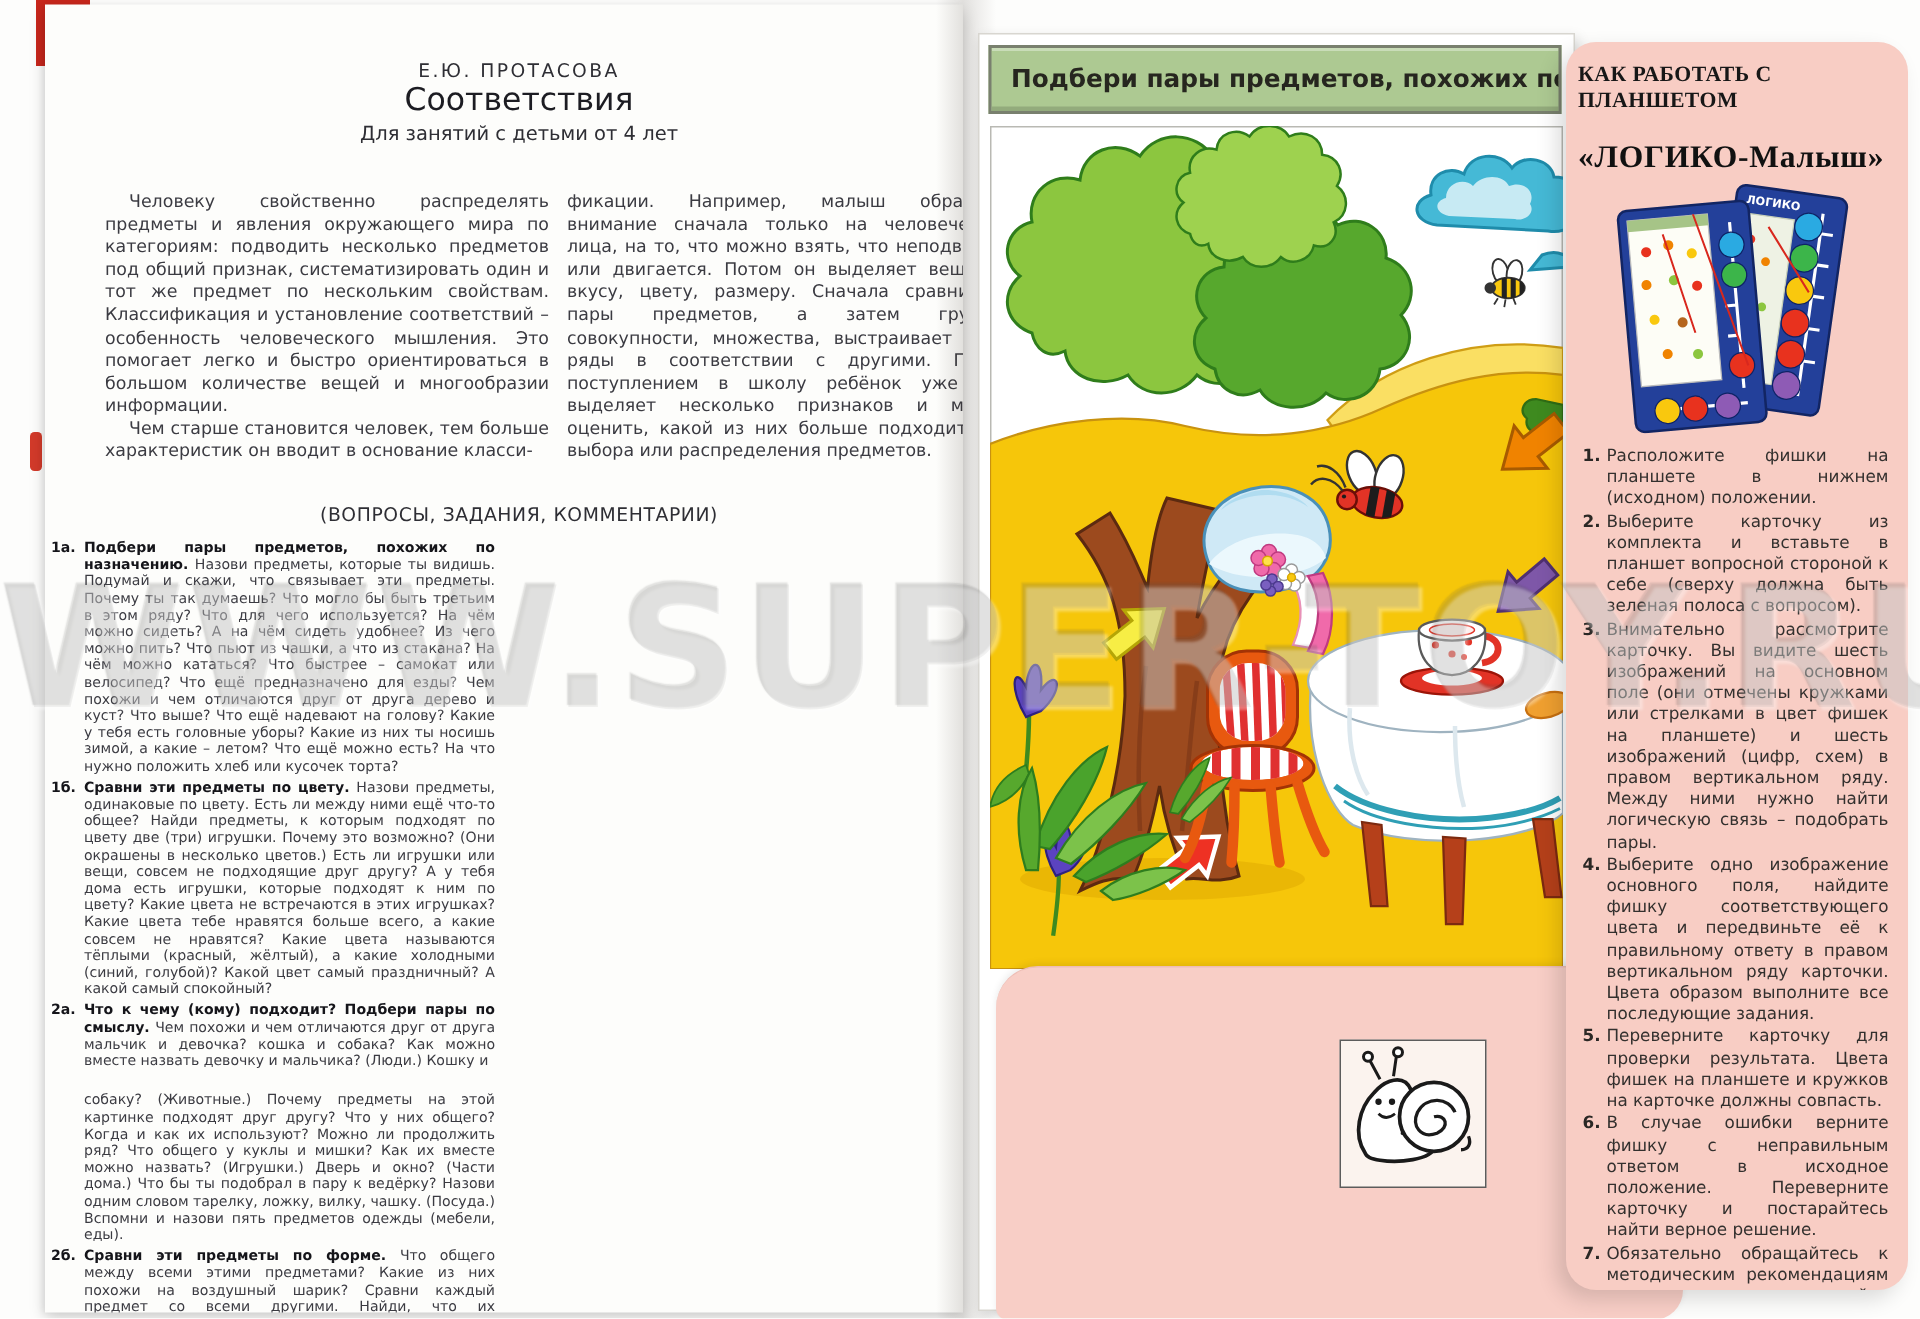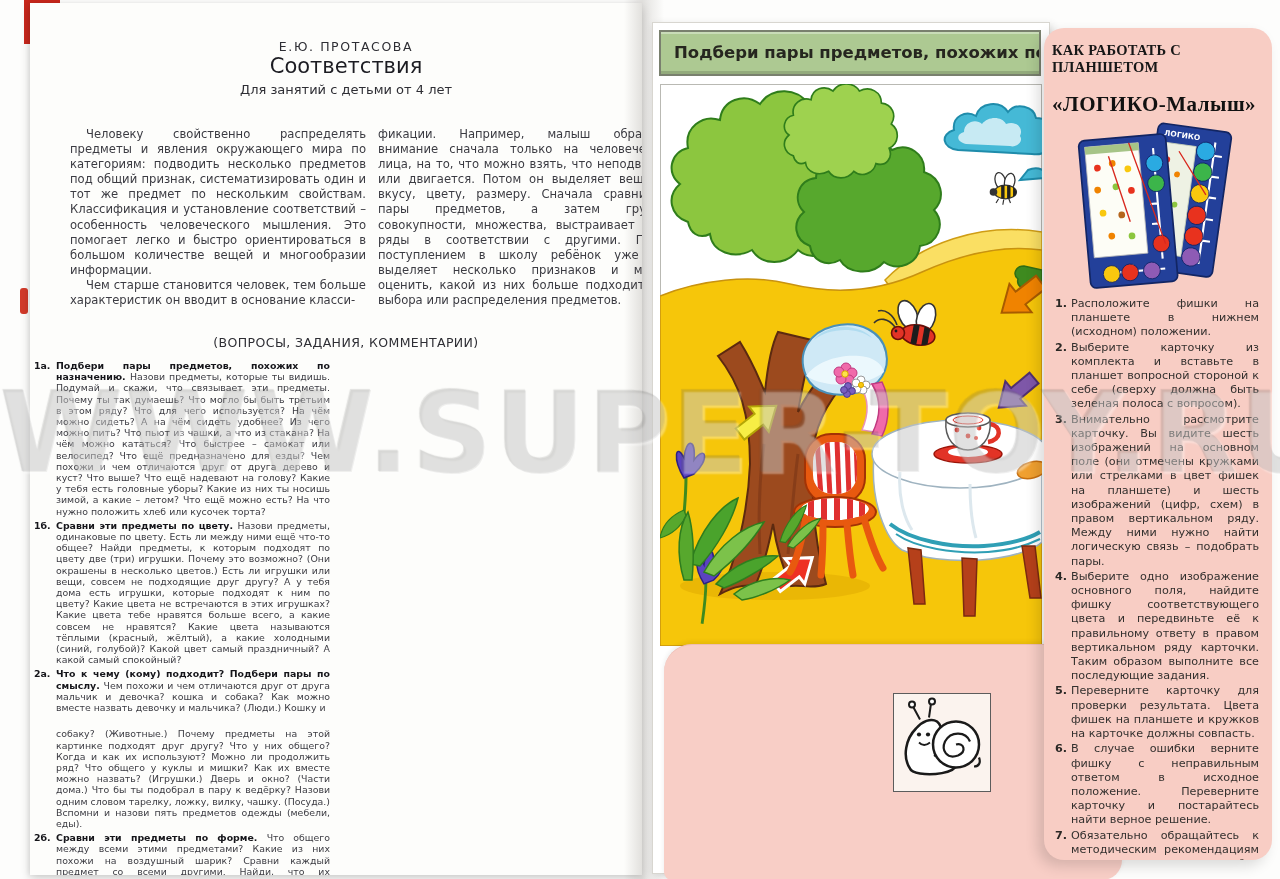--- a/index.html
+++ b/index.html
@@ -399,21 +399,21 @@
       <li>
           <span class="sn">2.</span>
           <span class="st">Выберите карточку из комплекта и вставьте в планшет вопросной стороной к себе (сверху должна быть зеленая полоса с вопросом).</span>
         </li>
       <li>
           <span class="sn">3.</span>
           <span class="st">Внимательно рассмотрите карточку. Вы видите шесть изображений на основном поле (они отмечены кружками или стрелками в цвет фишек на планшете) и шесть изображений (цифр, схем) в правом вертикальном ряду. Между ними нужно найти логическую связь – подобрать пары.</span>
         </li>
       <li>
           <span class="sn">4.</span>
-          <span class="st">Выберите одно изображение основного поля, найдите фишку соответствующего цвета и передвиньте её к правильному ответу в правом вертикальном ряду карточки. Таким образом выполните все последующие задания.</span>
+          <span class="st">Выберите одно изображение основного поля, найдите фишку соответствующего цвета и передвиньте её к правильному ответу в правом вертикальном ряду карточки. Цвета образом выполните все последующие задания.</span>
         </li>
       <li>
           <span class="sn">5.</span>
           <span class="st">Переверните карточку для проверки результата. Цвета фишек на планшете и кружков на карточке должны совпасть.</span>
         </li>
       <li>
           <span class="sn">6.</span>
           <span class="st">В случае ошибки верните фишку с неправильным ответом в исходное положение. Переверните карточку и постарайтесь найти верное решение.</span>
         </li>
       <li>

